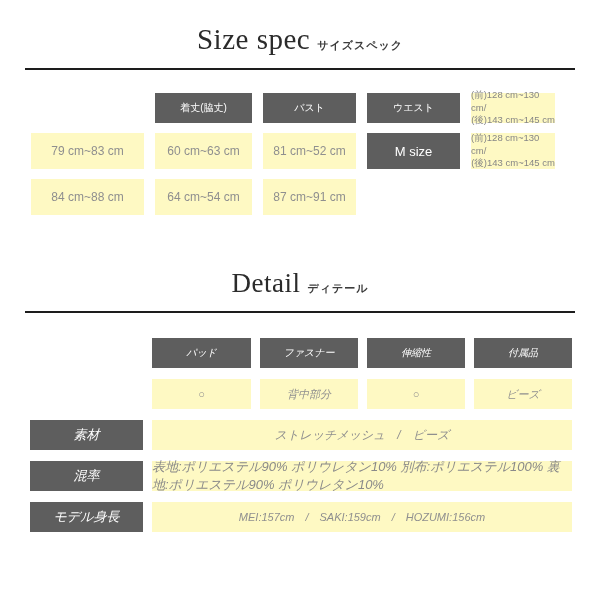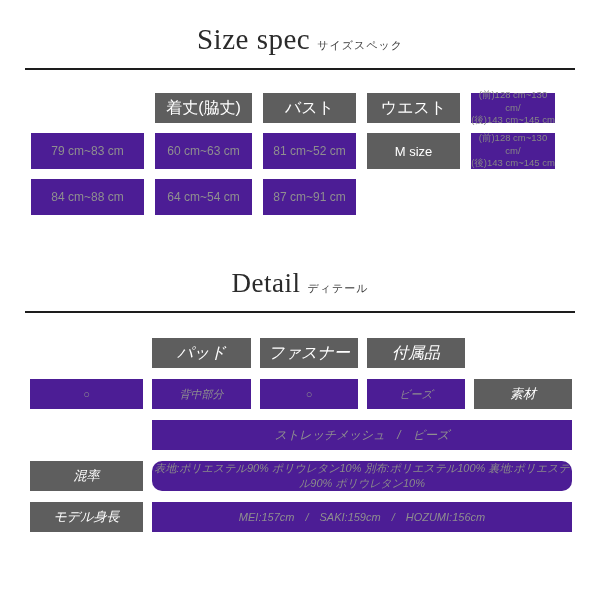--- a/index.html
+++ b/index.html
@@ -11,21 +11,21 @@
     overflow:hidden;
   }
   .page { width:600px; height:600px; padding-top:22px; }
 
   
   .heading { text-align:center; line-height:34px; white-space:nowrap; }
   .title-en {
     font-family:"Liberation Serif","DejaVu Serif",serif;
     font-size:29px; color:#2b2b2b; letter-spacing:0.5px;text-align:right;
   }
-  .title-jp { font-size:11px; color:#3c3c3c; margin-left:7px; letter-spacing:1px; }
+  .title-jp { font-size:11px; color:#3c3c3c; margin-left:7px; letter-spacing:1px;font-weight:bold; }
   .rule { height:2px; background:#1d1d1d; width:550px; margin:6px auto 0 auto; }
 
   
   .size-table {
     display:grid;
     grid-template-columns:113px 97px 93px 93px 84px;
     grid-template-rows:30px 36px 36px;
     column-gap:11px; row-gap:10px;
     margin:23px 0 0 31px;
   }
@@ -36,30 +36,30 @@
     grid-auto-rows:30px;
     column-gap:9px; row-gap:11px;
     margin:25px 0 0 30px;
     font-style:italic;
   }
   .span-rest { grid-column:2 / 6; }
 
   .th, .rowlabel {
     background:#5e5e5e; color:#ffffff;
     display:flex; align-items:center; justify-content:center;
-    font-size:16px;
+    font-size:10px;
   }
   .rowlabel { font-size:13px; }
   .td {
-    background:#4c1d95; color:#8f8f8f;
+    background:#fef9c3; color:#8f8f8f;
     display:flex; align-items:center; justify-content:center;
-    font-size:12px; text-align:center;
+    font-size:12px; text-align:left;
   }
   .td.two-line { flex-direction:column; font-size:9.5px; line-height:12.5px; color:#868686; }
-  .td.tiny { font-size:11px; color:#8a8a8a;border-radius:10px; }
+  .td.tiny { font-size:13px; color:#8a8a8a; }
   .td.small { font-size:11px; }
   .spacer { background:transparent; }
 </style>
 </head>
 <body>
 
 <div class="page">
 
   <div class="heading">
     <span class="title-en">Size spec</span><span class="title-jp">サイズスペック</span>
@@ -94,20 +94,21 @@
   <div class="heading" style="margin-top:51px;">
     <span class="title-en" style="font-size:27px;">Detail</span><span class="title-jp">ディテール</span>
   </div>
   <div class="rule"></div>
 
   <div class="detail-table">
 
     <div class="spacer"></div>
     <div class="th">パッド</div>
     <div class="th">ファスナー</div>
+    <div class="th">伸縮性</div>
     <div class="th">付属品</div>
 
     <div class="spacer"></div>
     <div class="td small">○</div>
     <div class="td small">背中部分</div>
     <div class="td small">○</div>
     <div class="td small">ビーズ</div>
 
     <div class="rowlabel">素材</div>
     <div class="td span-rest">ストレッチメッシュ　/　ビーズ</div>

